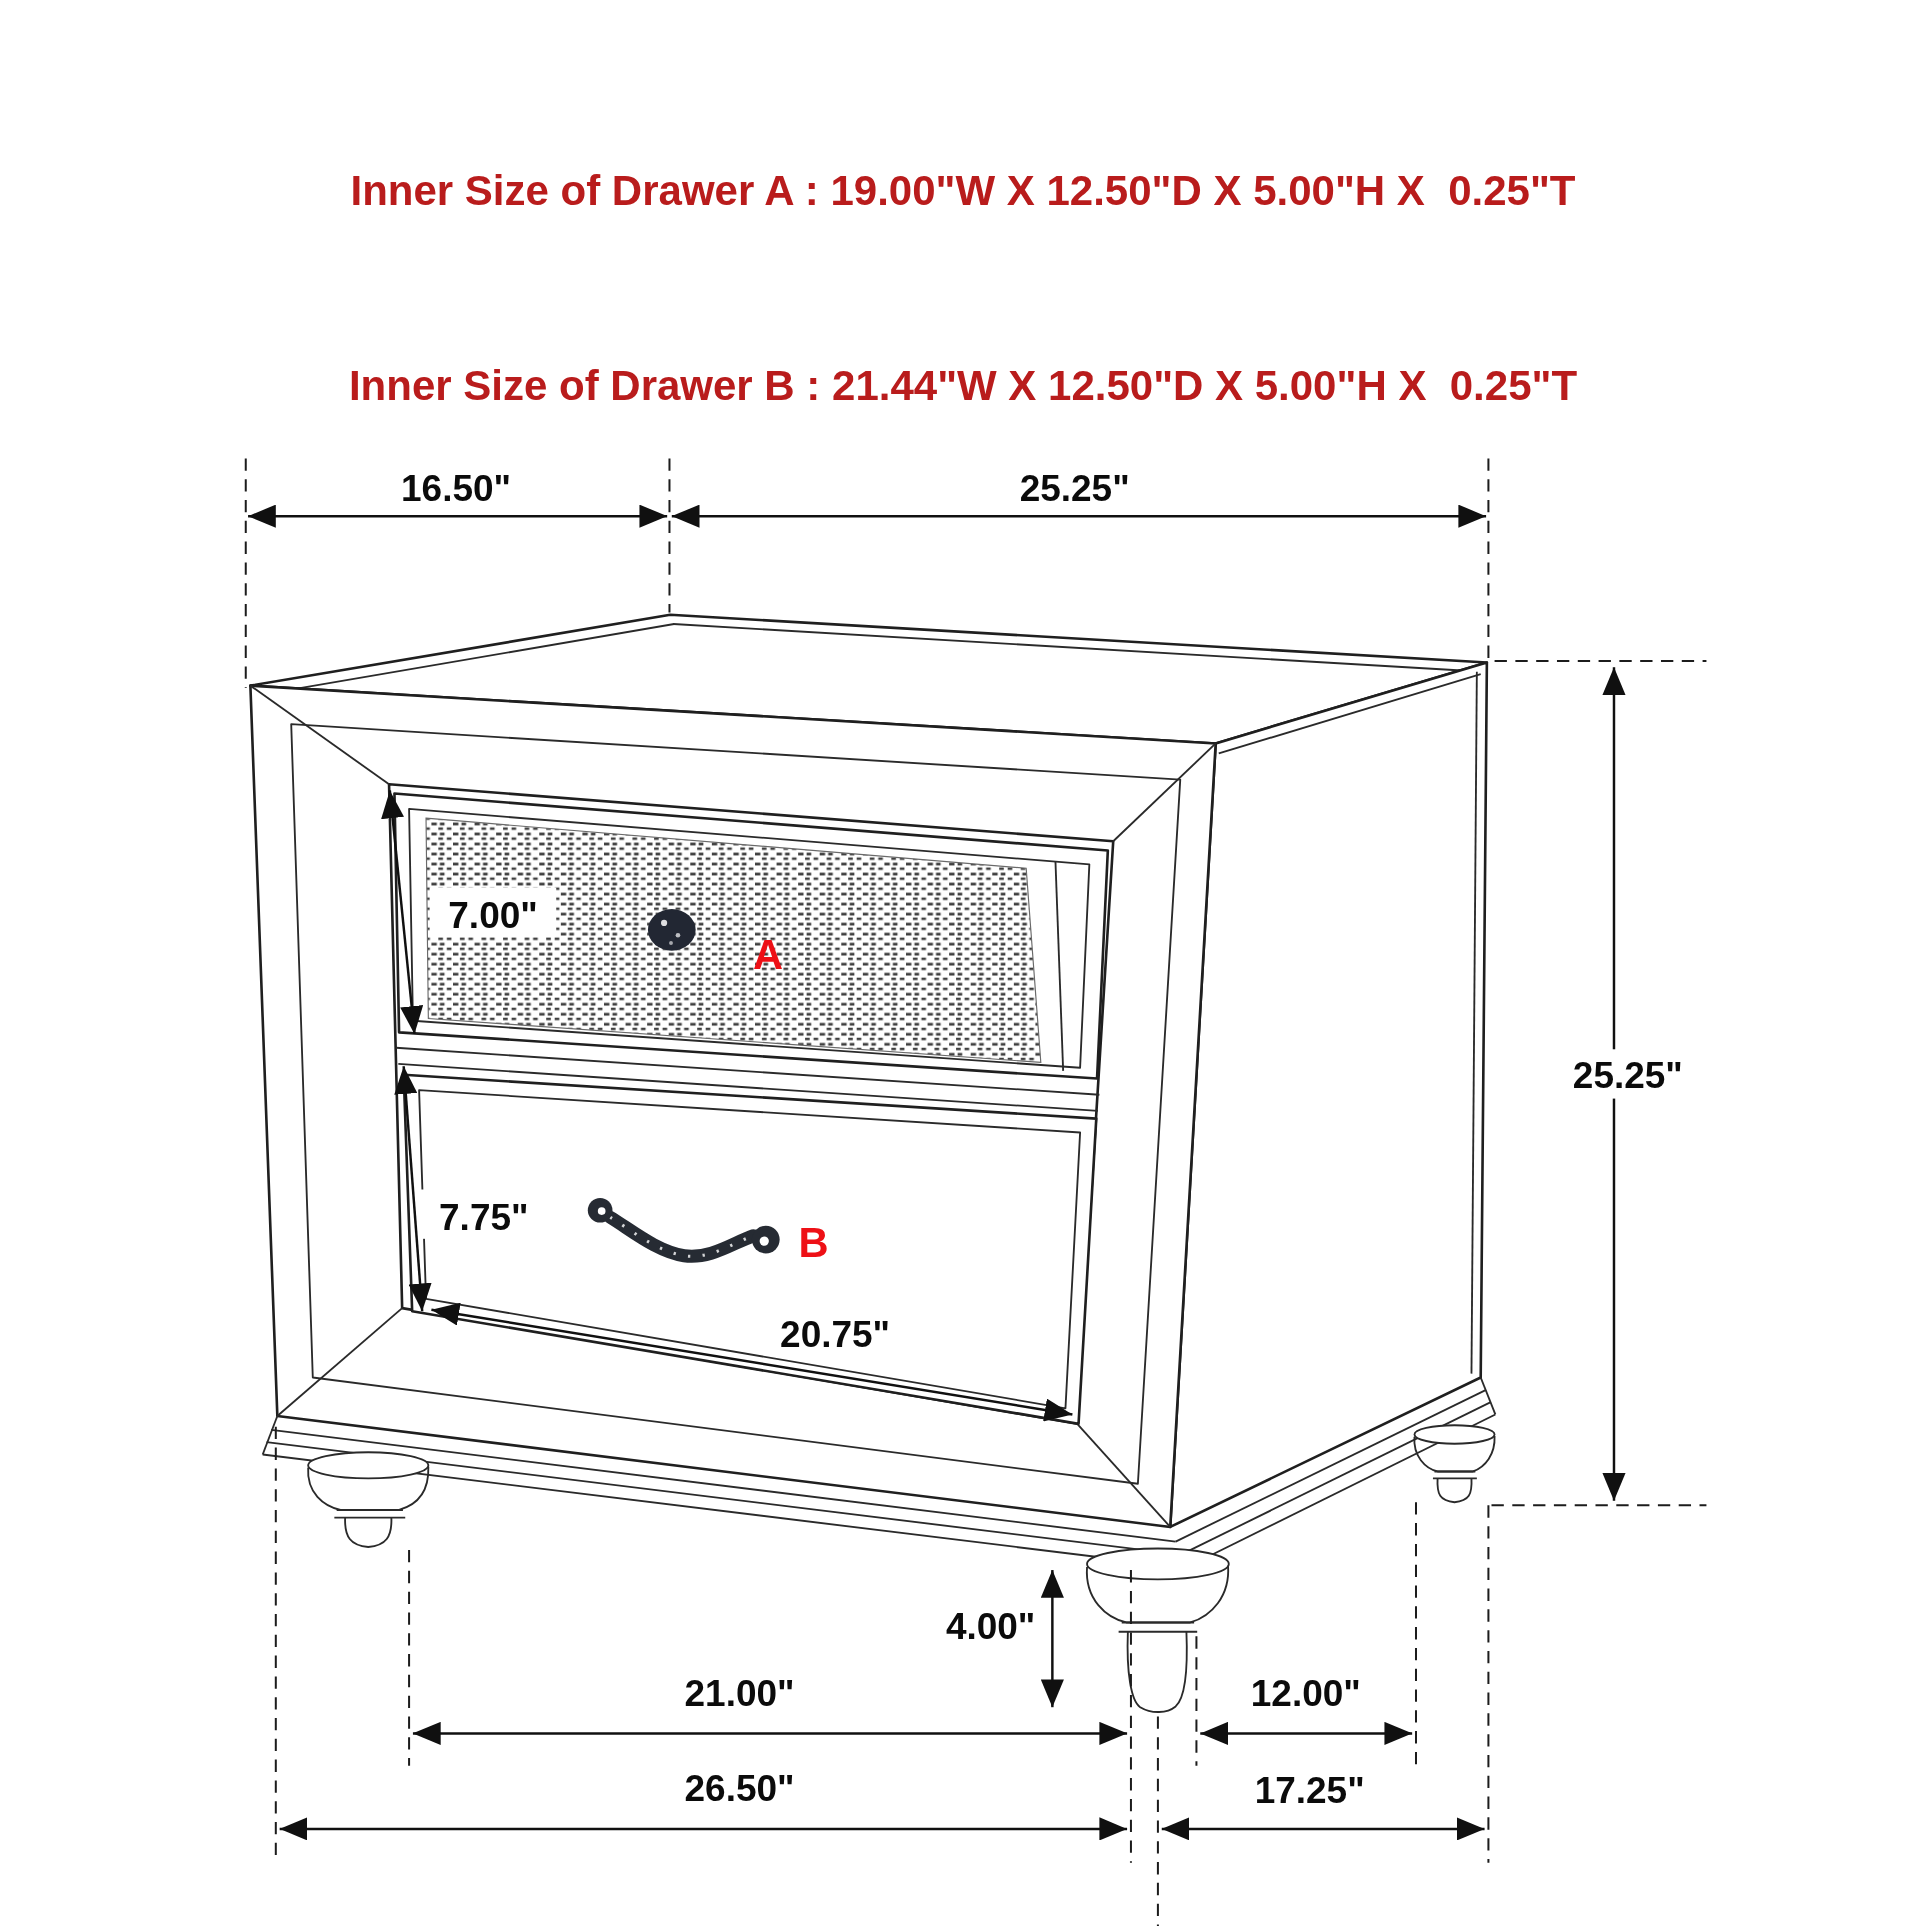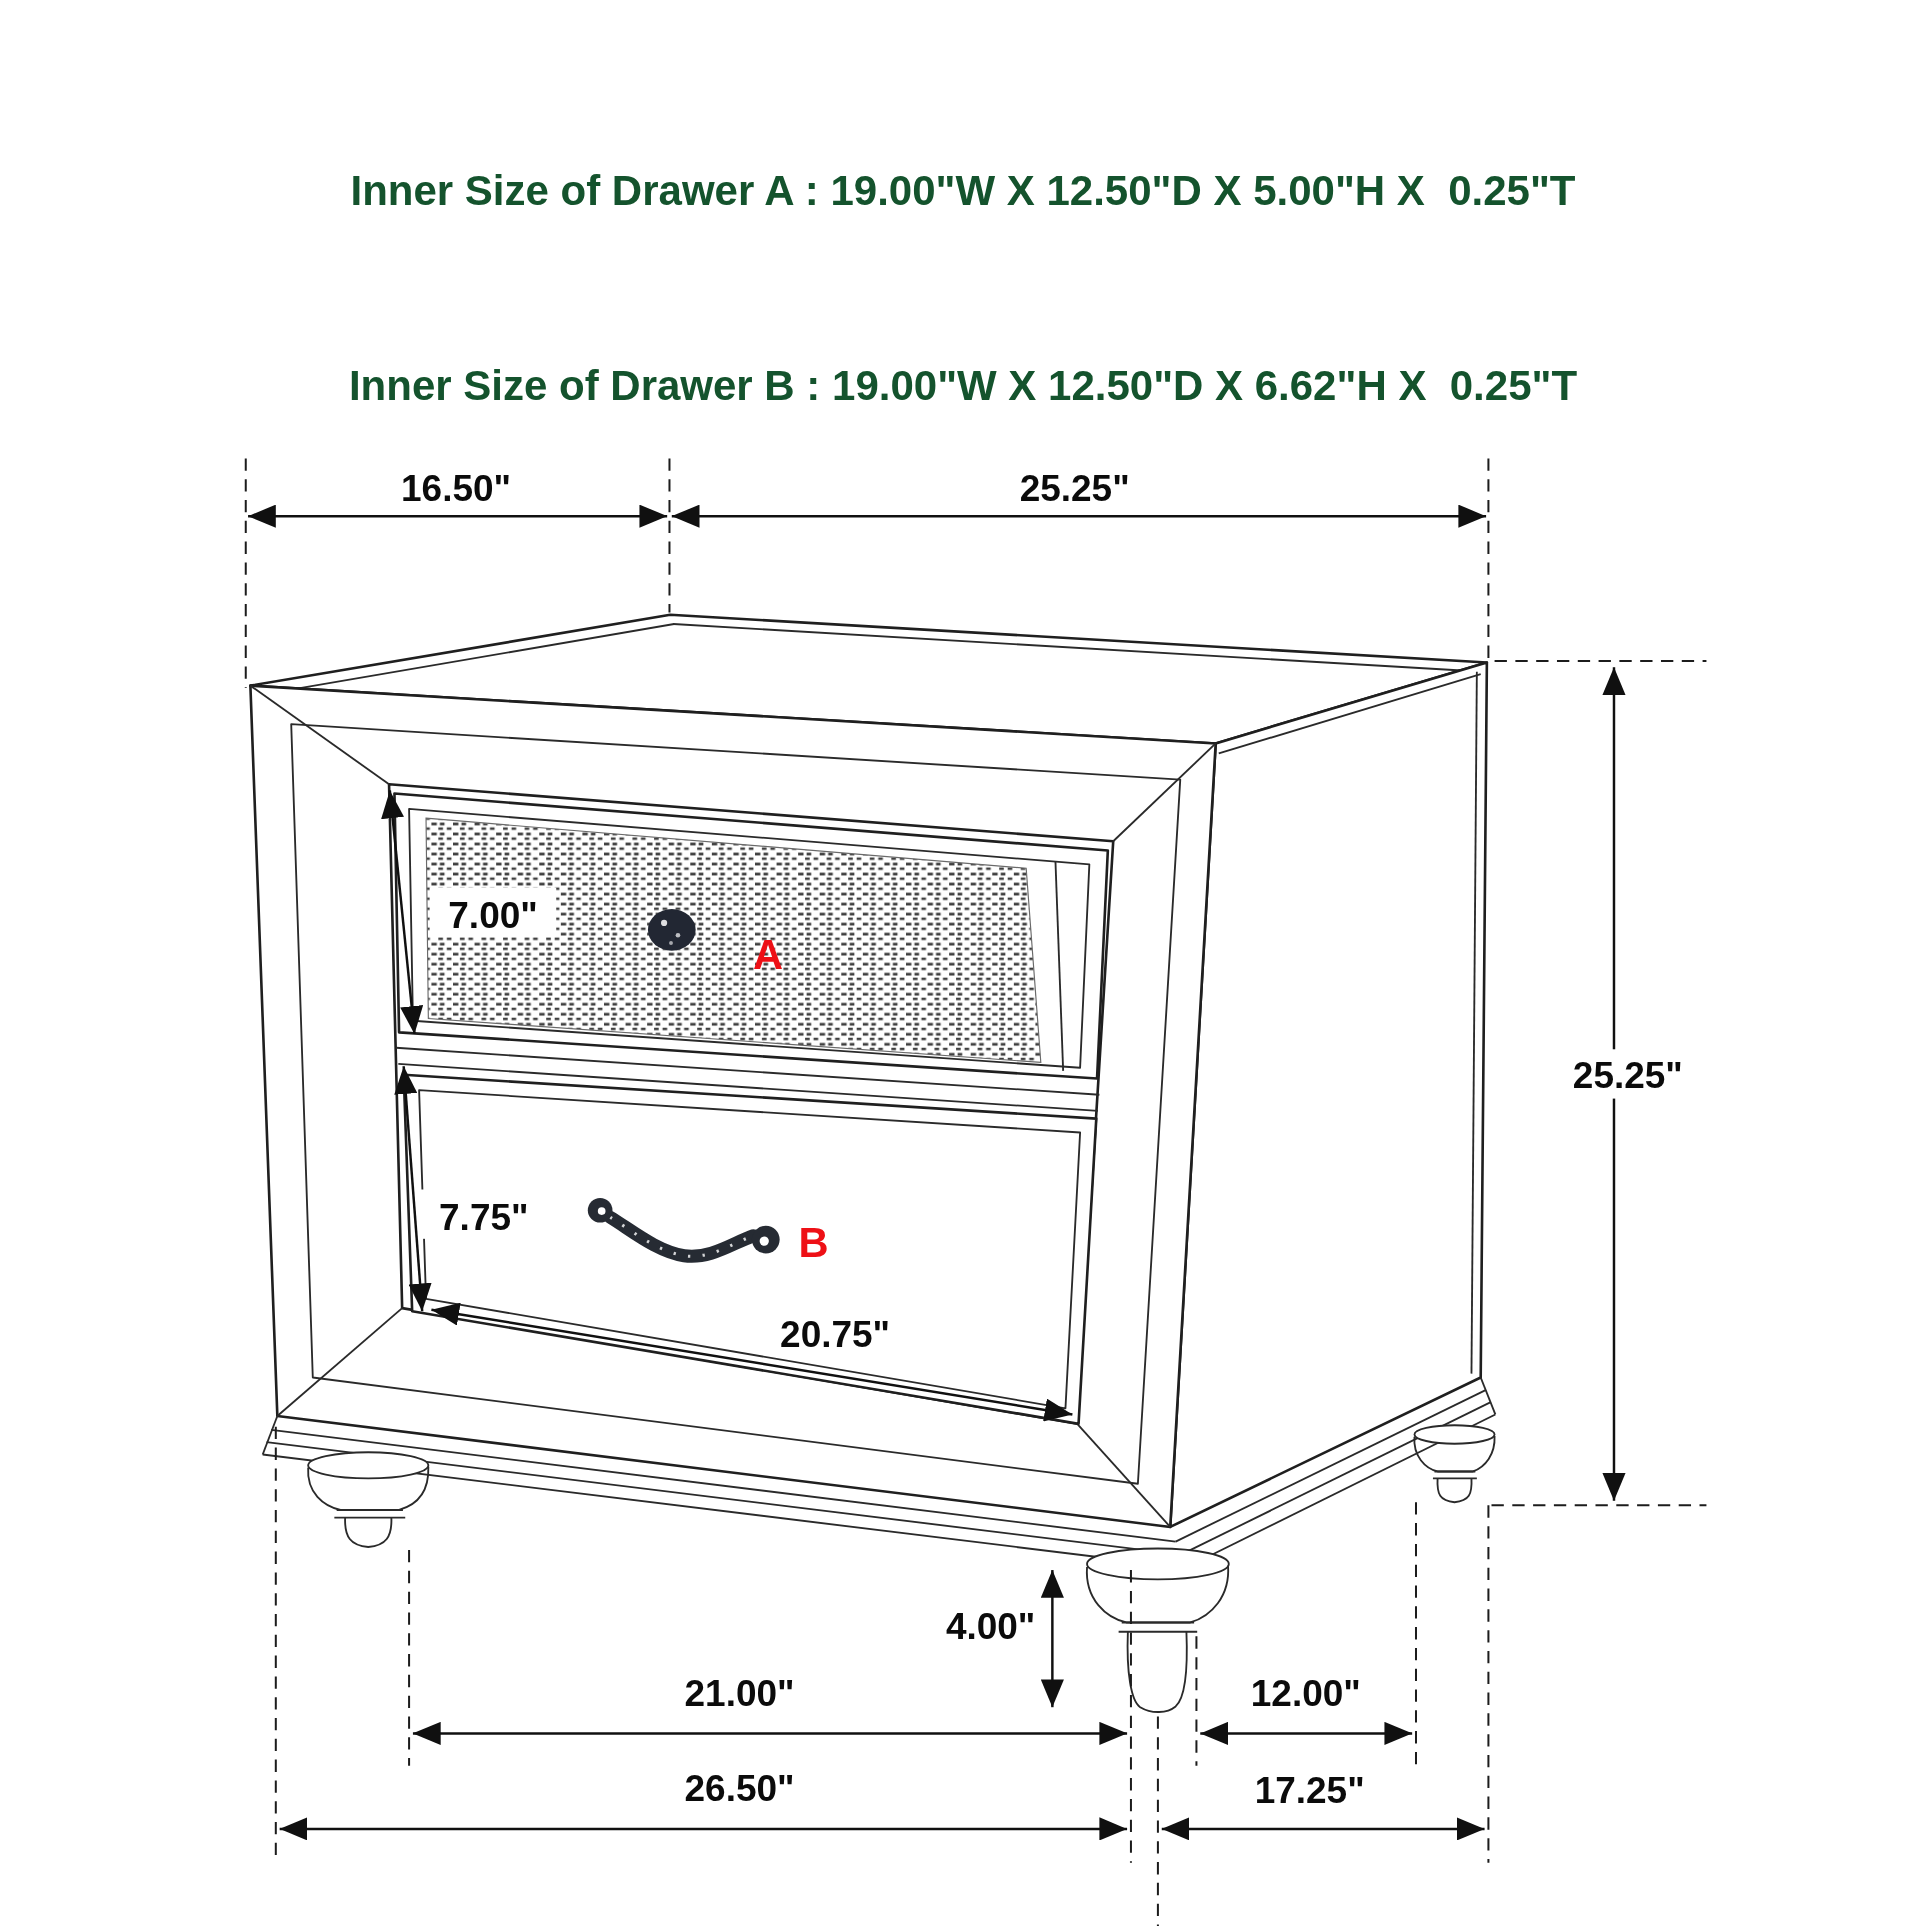--- a/index.html
+++ b/index.html
@@ -1,36 +1,36 @@
 <!DOCTYPE html>
 <html style="font-size:12.3px"><head>
 <meta charset="utf-8">
 <style>
   html,body{margin:0;padding:0;background:#ffffff;}
   body{width:1926px;height:1926px;position:relative;overflow:hidden;
        font-family:"Liberation Sans", sans-serif;}
   .header{position:absolute;top:28px;left:0;width:1926px;text-align:center;
-          color:#14532d;font-weight:bold;font-size:42px;line-height:65px;
+          color:#b91c1c;font-weight:bold;font-size:42px;line-height:65px;
           white-space:pre;}
   svg.drawing{position:absolute;left:0;top:0;}
   .ink{stroke:#1f1f1f;fill:none;stroke-width:3.4;stroke-linejoin:round;stroke-linecap:round;}
   .ink-thin{stroke:#2a2a2a;fill:none;stroke-width:2.4;stroke-linejoin:round;}
   .face{fill:#ffffff;}
   .dimline{stroke:#101010;fill:none;stroke-width:3.2;}
   .ext{stroke:#1c1c1c;fill:none;stroke-width:2.6;stroke-dasharray:16 11;}
   .dim-label{font:bold 48px "Liberation Sans", sans-serif;fill:#0b0b0b;}
   .ab-label{font:bold 54px "Liberation Sans", sans-serif;}
   .label-bg{fill:#ffffff;}
 </style>
 </head>
 <body>
 
 <div class="header">
   <div>Inner Size of Drawer A : 19.00"W X 12.50"D X 5.00"H X  0.25"T</div>
-  <div>Inner Size of Drawer B : 19.00"W X 12.50"D X 6.62"H X  0.25"T</div>
+  <div>Inner Size of Drawer B : 21.44"W X 12.50"D X 5.00"H X  0.25"T</div>
 </div>
 
 <svg class="drawing" width="1926" height="1926" viewBox="0 0 2500 2500" xmlns="http://www.w3.org/2000/svg">
   <defs>
     <marker id="ah" viewBox="0 0 36 30" refX="36" refY="15" markerWidth="36" markerHeight="30" markerUnits="userSpaceOnUse" orient="auto-start-reverse">
       <path d="M36,15 L0,0 L0,30 Z" fill="#101010"></path>
     </marker>
     <pattern id="weave" width="28" height="13" patternUnits="userSpaceOnUse">
       <path d="M0,3.5 H17" stroke="#3f3f3f" stroke-width="3.4" stroke-dasharray="7 4" fill="none"></path>
       <path d="M9,9.5 H28" stroke="#3f3f3f" stroke-width="3.2" stroke-dasharray="6 5" fill="none"></path>

